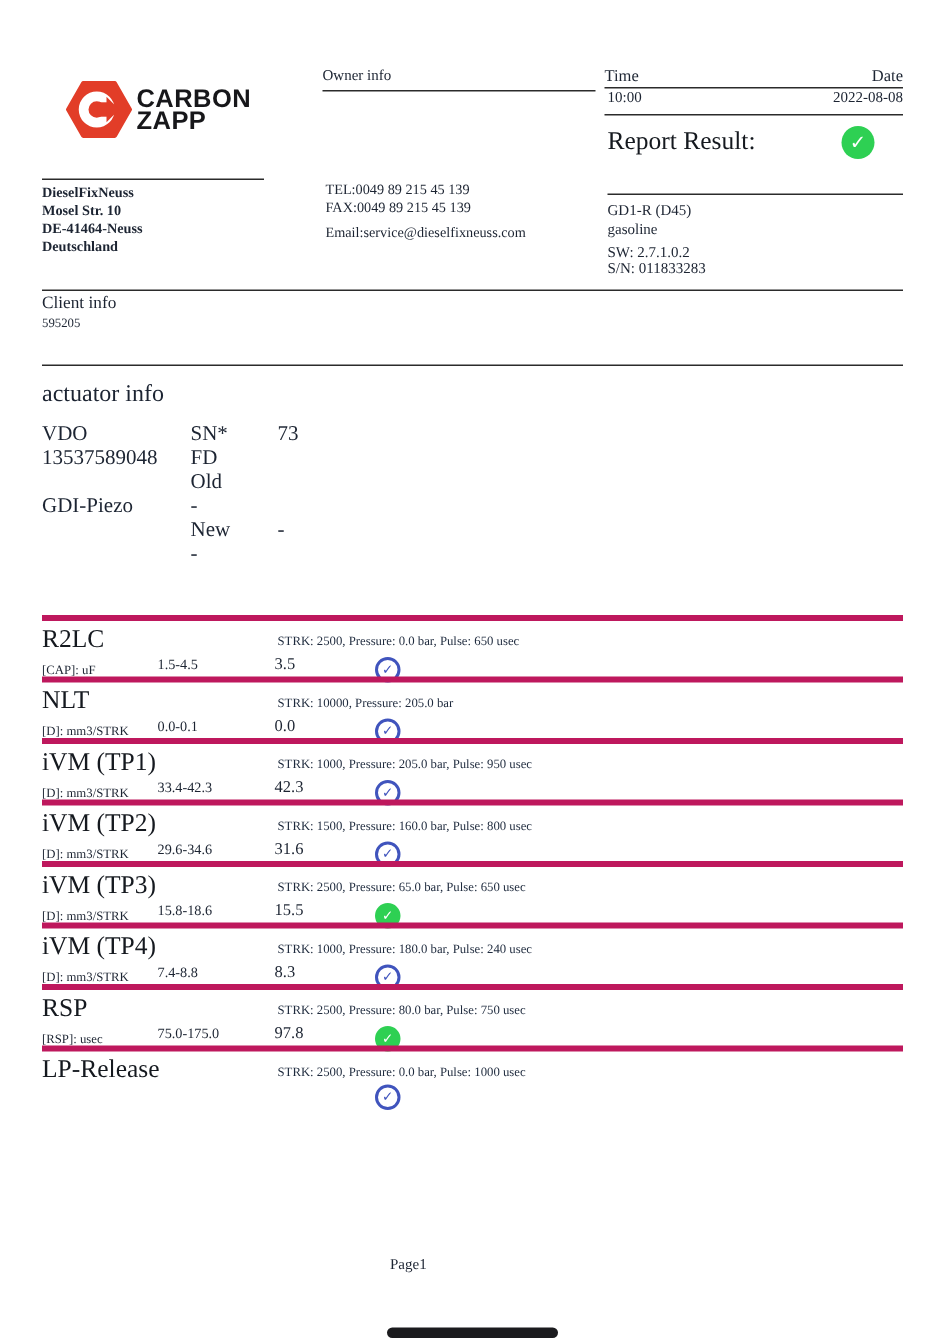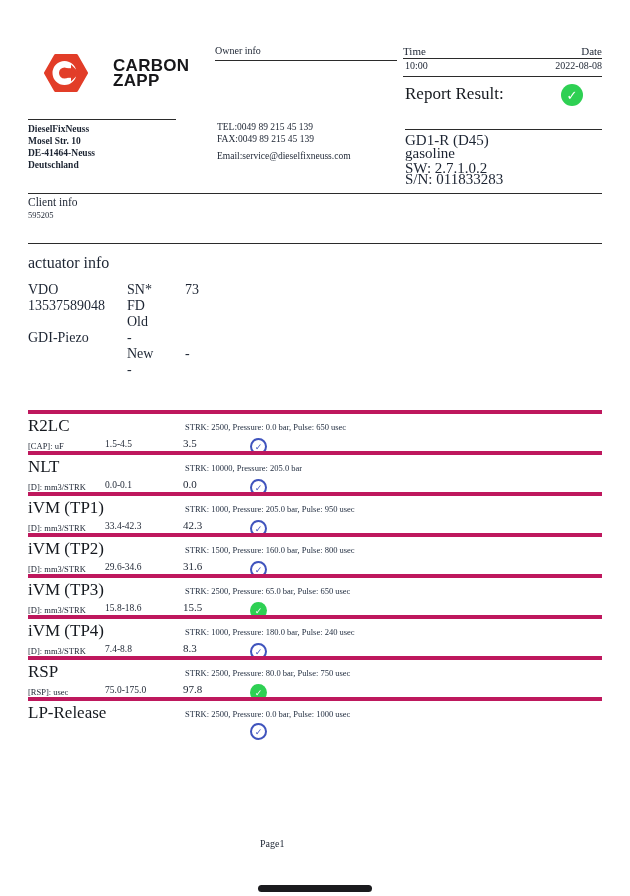--- a/index.html
+++ b/index.html
@@ -8,21 +8,21 @@
     width:630px; height:896px; position:relative; overflow:hidden;
     font-family:"Liberation Serif", serif; color:#1c2432;
   }
   .abs { position:absolute; }
   .rule { position:absolute; height:1px; background:#2b2b2b; }
 
   
   .logo { left:44px; top:54px; display:flex; align-items:center; }
   .logo-mark { width:44px; height:38px; display:block; }
   .logo-text {
-    margin-left:25px; font-family:"Liberation Sans", sans-serif;
+    margin-left:3px; font-family:"Liberation Sans", sans-serif;
     font-weight:800; font-size:17px; line-height:15px; letter-spacing:0.3px; color:#17171a;
   }
 
   
   .owner-info-label { left:215px; top:45px; font-size:10px; }
   .time-date-row { left:403px; top:45px; width:199px; display:flex; justify-content:space-between; font-size:11px;gap:28px; }
   .time-date-values { left:405px; top:60px; width:197px; display:flex; justify-content:space-between; font-size:10px; }
   .report-result { left:405px; top:84px; font-size:17px; color:#15191f; }
 
   
@@ -32,21 +32,21 @@
   }
   .check.pass-green { background:#2ed053; color:#ffffff; border:none; }
   .check.pass-blue  { background:#ffffff; color:#4054bd; border:2px solid #4054bd; font-style:italic; }
   .check-lg { width:22px; height:22px; font-size:13px; }
   .check-sm { width:17px; height:17px; font-size:9px; }
 
   
   .addr-block { left:28px; top:123px; font-size:9.5px; font-weight:bold; line-height:12px; }
   .contact-block { left:217px; top:121px; font-size:9.5px; line-height:12px; }
   .contact-email { margin-top:5px; }
-  .device-block { left:405px; top:134px; font-size:15px; line-height:13px;font-family:Liberation Serif, serif; }
+  .device-block { left:405px; top:134px; font-size:10px; line-height:13px;font-family:Liberation Serif, serif; }
   .device-sub { margin-top:3px; line-height:11px; }
 
   .client-label { left:28px; top:196px; font-size:11.5px; }
   .client-value { left:28px; top:210px; font-size:8.5px; }
 
   .actuator-label { left:28px; top:254px; font-size:16px; }
   .actuator-grid { left:28px; top:282px; font-size:14px; line-height:16px; }
   .actuator-grid table { border-collapse:collapse; }
   .actuator-grid td { padding:0; vertical-align:top; }
   .actuator-grid td.c1 { min-width:99px; }

